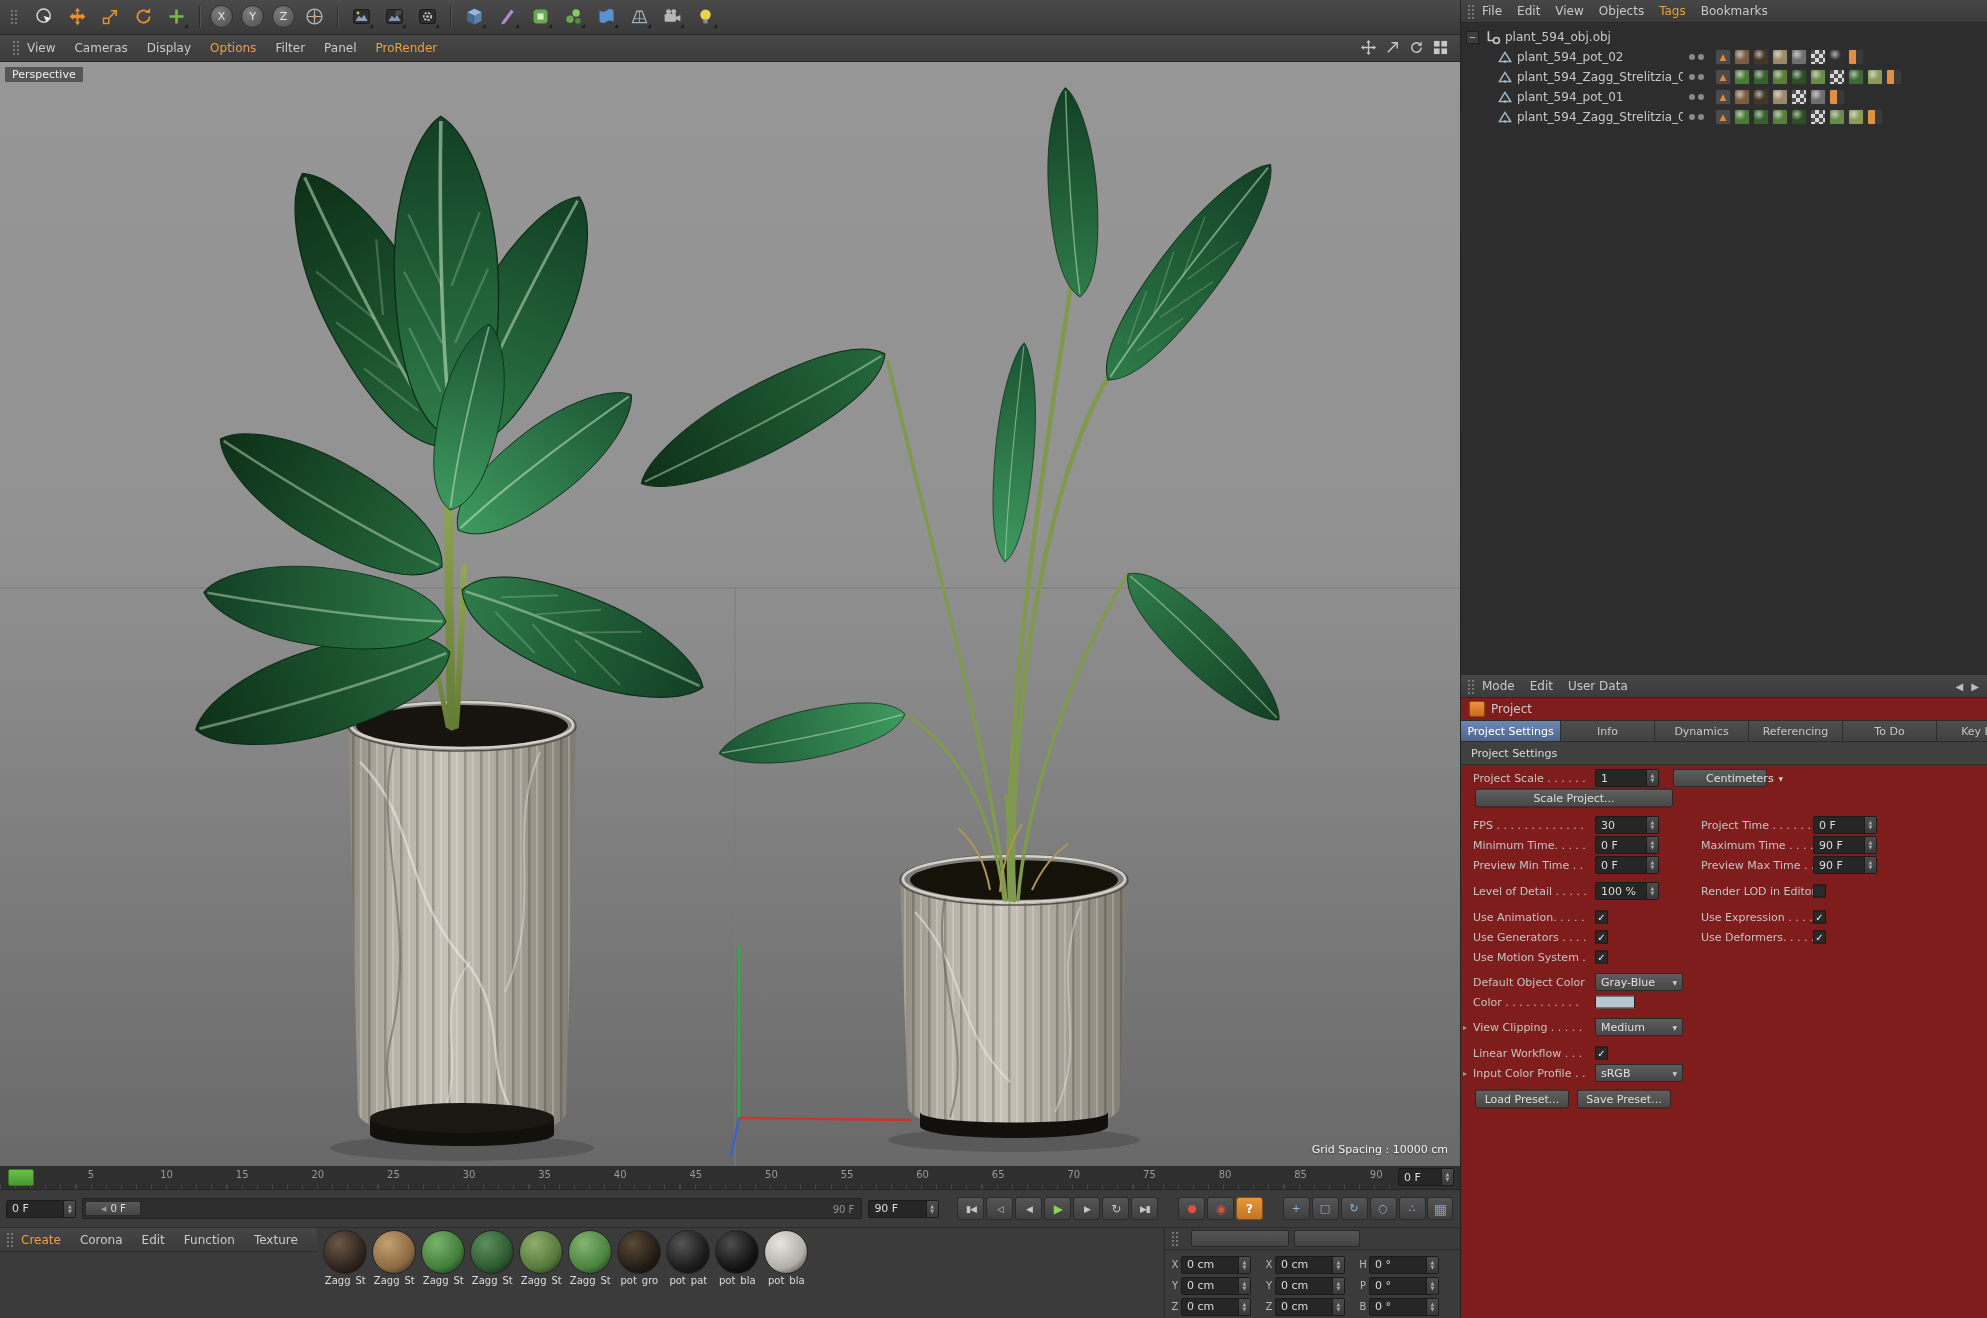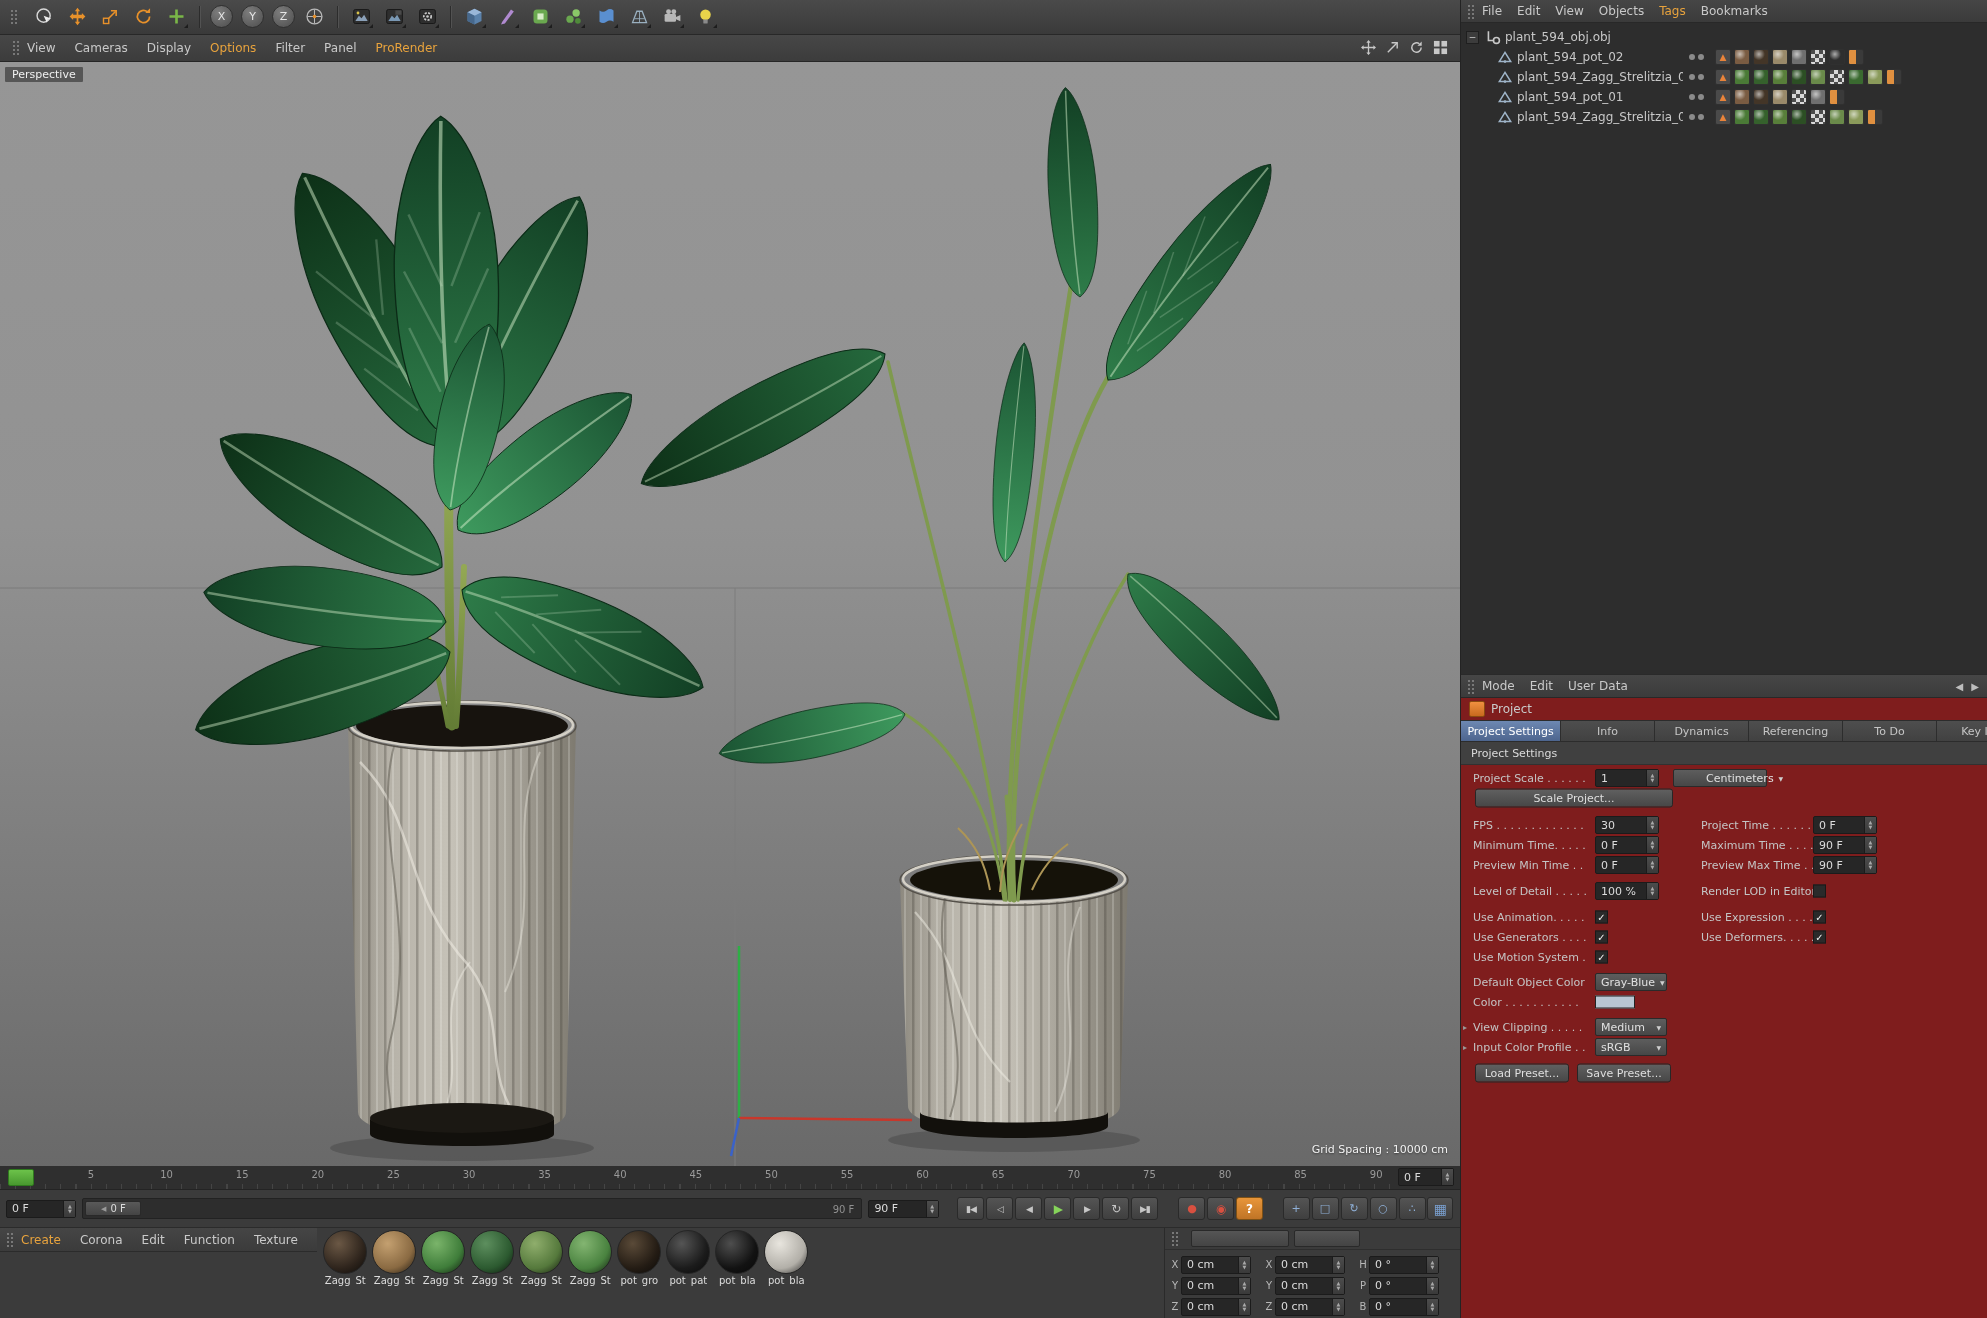--- a/index.html
+++ b/index.html
@@ -43,21 +43,21 @@
   
   .fld{display:inline-flex;align-items:center;background:#262626;border:1px solid #1b1b1b;border-radius:2px;height:18px;box-sizing:border-box;}
   .fld .val{flex:1;padding:0 5px;color:#dcdcdc;font-size:11px;white-space:nowrap;overflow:hidden;}
   .spin{width:11px;align-self:stretch;background:linear-gradient(#4c4c4c,#3a3a3a);border-left:1px solid #1b1b1b;
         display:flex;flex-direction:column;align-items:center;justify-content:center;}
   .spin i{font-style:normal;font-size:5px;line-height:5px;color:#a8a8a8;}
   .w64{width:64px;} .w70{width:70px;} .w72{width:72px;}
   .dd{display:inline-flex;align-items:center;background:linear-gradient(#5d5d5d,#474747);border:1px solid #2a2a2a;
       border-radius:2px;height:18px;padding:0 5px;box-sizing:border-box;font-size:11px;color:#e0e0e0;white-space:nowrap;}
   .dd .dda{margin-left:auto;font-size:6px;color:#cfcfcf;padding-left:5px;}
-  .w94{width:94px;} .w82{width:72px;}
+  .w94{width:94px;} .w82{width:88px;}
   .btn{background:linear-gradient(#606060,#474747);border:1px solid #272727;border-radius:3px;height:19px;
        display:inline-flex;align-items:center;justify-content:center;color:#dedede;font-size:11px;padding:0 8px;box-sizing:border-box;}
   .chk{width:13px;height:13px;background:#2a2a2a;border:1px solid #191919;display:inline-flex;align-items:center;justify-content:center;
        color:#f0f0f0;font-size:10px;box-sizing:border-box;}
   .chk.on::after{content:"✓";}
   
   .transport{height:37px;background:#3b3b3b;display:flex;align-items:center;padding:0 6px;border-bottom:1px solid #2b2b2b;}
   .scrub{position:relative;width:796px;height:19px;background:#2d2d2d;border:1px solid #222;border-radius:2px;margin:0 6px;}
   .scrub-handle{position:absolute;left:2px;top:2px;bottom:2px;width:54px;background:linear-gradient(#595959,#444);
       border:1px solid #292929;border-radius:2px;display:flex;align-items:center;justify-content:center;font-size:10px;color:#ddd;gap:4px;}
@@ -971,20 +971,24 @@
         <span class="ax x2 swatch" id="color-swatch" data-name="color-swatch" style="background: rgb(185, 198, 210);"></span>
       </div>
       <div class="am-row g5" data-name="view-clipping-row">
         <span class="ax x0 exp" data-name="expander-icon">▸</span>
         <span class="ax x1 lbl" data-name="view-clipping-label">View Clipping . . . . .</span>
         <span class="ax x2 dd w82" data-name="view-clipping-dropdown">
             <span>Medium</span>
             <span class="dda">▼</span>
           </span>
       </div>
+      <div class="am-row g6" data-name="linear-workflow-row">
+        <span class="ax x1 lbl" data-name="linear-workflow-label">Linear Workflow . . .</span>
+        <span class="ax x2 chk on" data-name="linear-workflow-checkbox"></span>
+      </div>
       <div class="am-row" data-name="input-color-profile-row">
         <span class="ax x0 exp" data-name="expander-icon">▸</span>
         <span class="ax x1 lbl" data-name="input-color-profile-label">Input Color Profile . .</span>
         <span class="ax x2 dd w82" data-name="input-color-profile-dropdown">
             <span>sRGB</span>
             <span class="dda">▼</span>
           </span>
       </div>
       <div class="am-row g6" data-name="preset-buttons-row">
         <span class="ax" style="left:14px;"><span class="btn preset" data-name="load-preset-button">Load Preset...</span></span>

